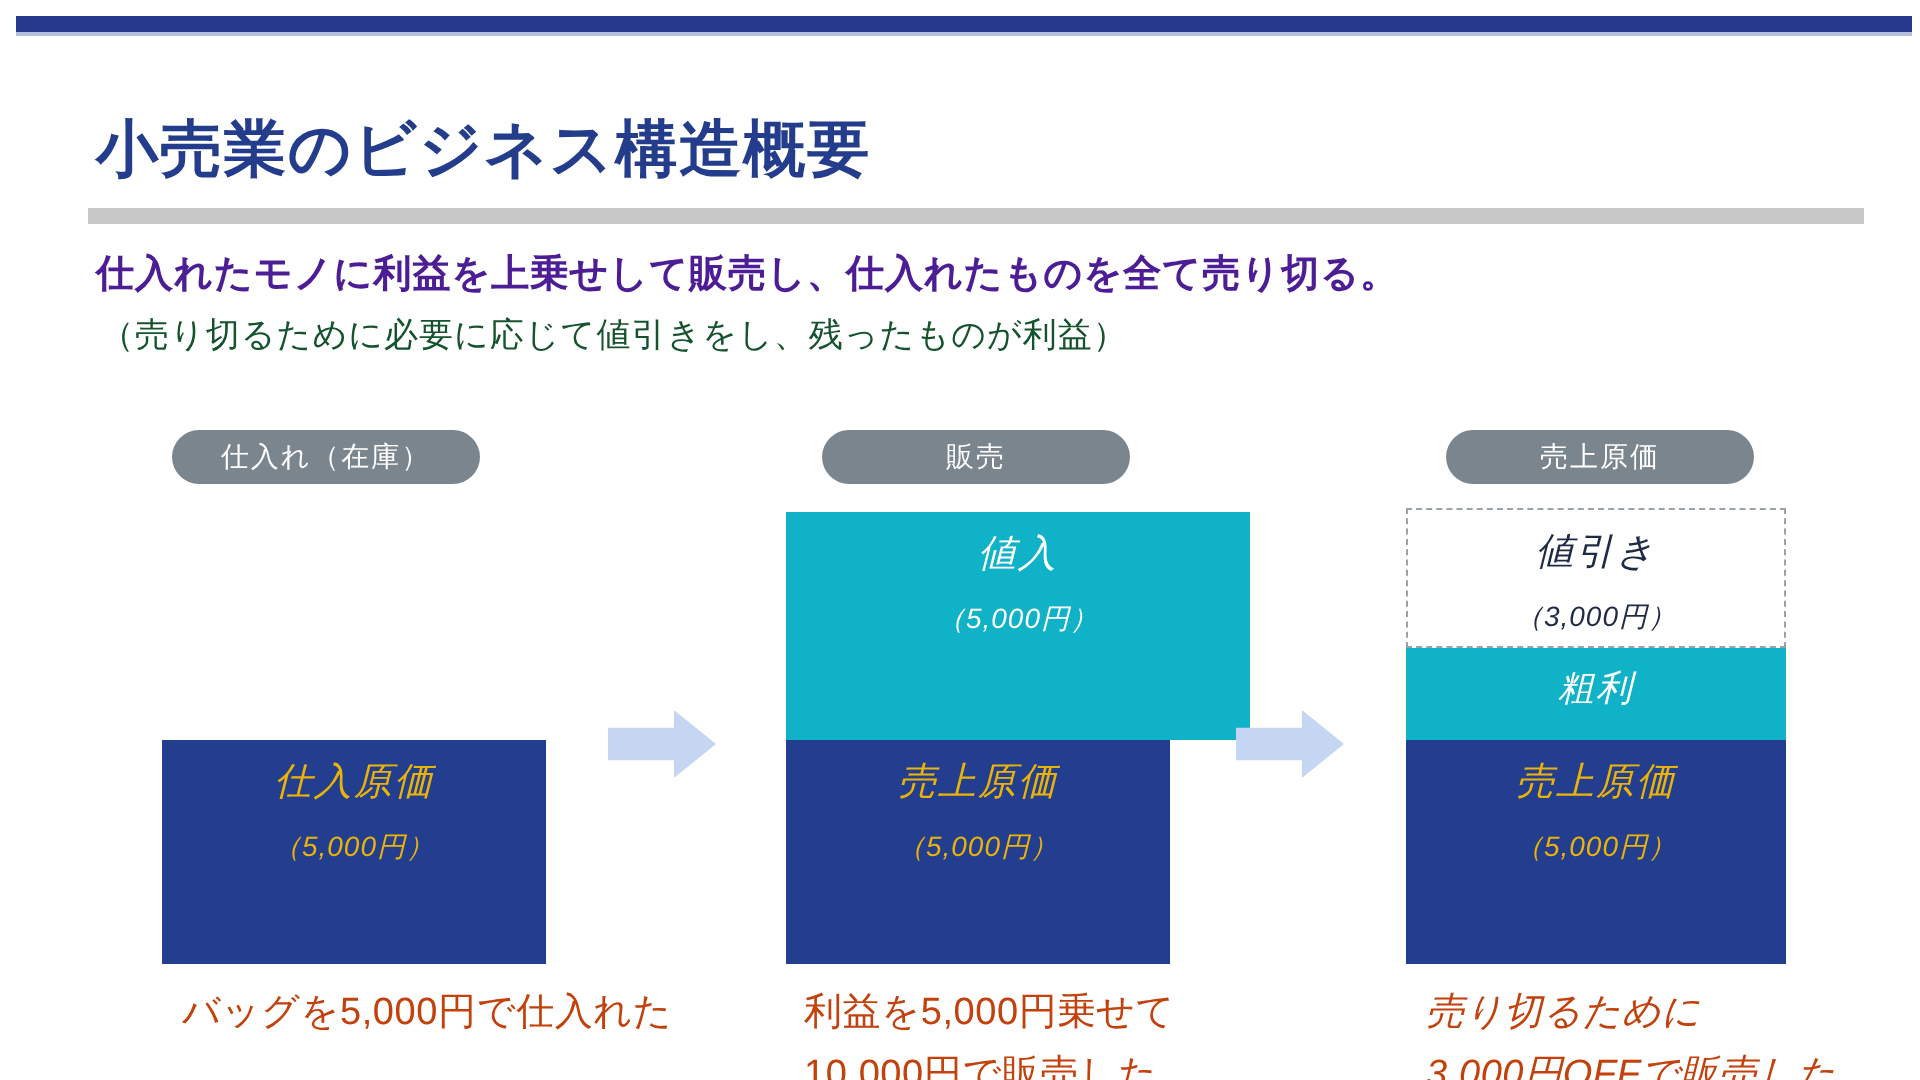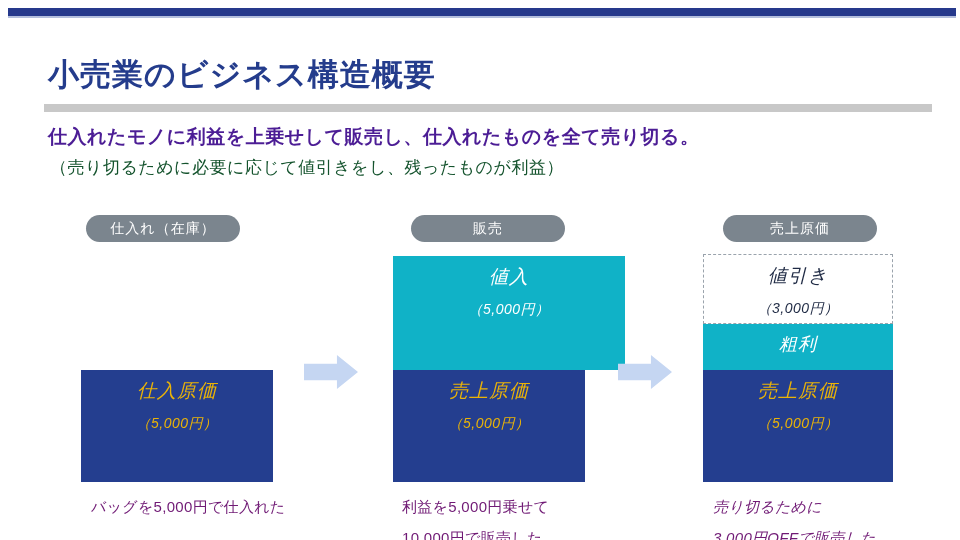--- a/index.html
+++ b/index.html
@@ -91,21 +91,21 @@
     position: absolute; top: 347px;
     width: 54px; height: 34px;
     background: #c5d6f2;
     clip-path: polygon(0 26%, 61% 26%, 61% 0, 100% 50%, 61% 100%, 61% 74%, 0 74%);
   }
   .arrow-1 { left: 296px; }
   .arrow-2 { left: 610px; }
 
   .caption {
     position: absolute; top: 479px;
-    font-size: 15px; color: #701a75;
+    font-size: 19px; color: #c2410c;
     line-height: 23px; letter-spacing: 0.3px;
   }
   .caption-1 { left: 75px; }
   .caption-2 { left: 386px; }
   .caption-3 { left: 697px; font-style: italic; }
 </style>
 </head>
 <body>
 
 <div class="slide">

